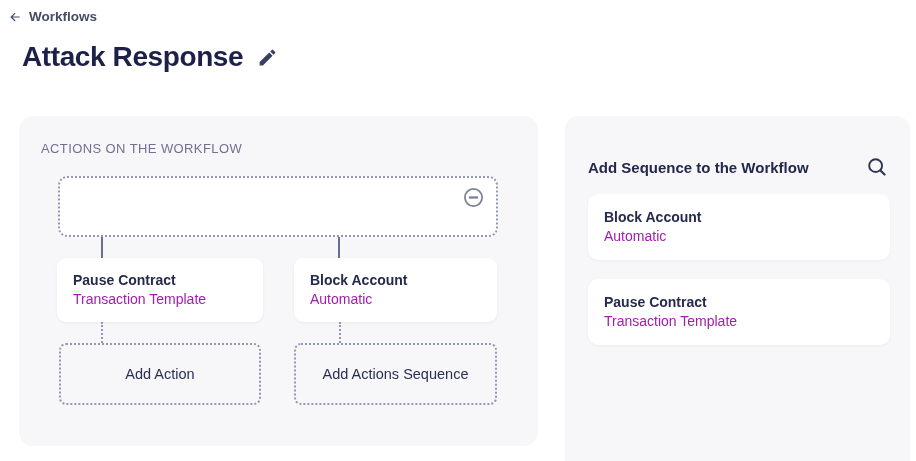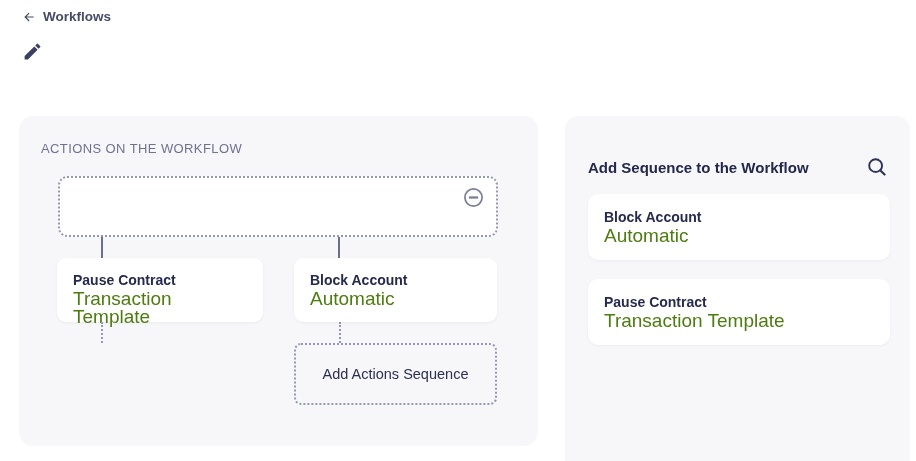--- a/index.html
+++ b/index.html
@@ -8,21 +8,21 @@
     background: #ffffff;
     font-family: "Liberation Sans", "DejaVu Sans", sans-serif;
     overflow: hidden;
     position: relative;
     color: #23284c;
   }
   .page { position: relative; width: 916px; height: 461px; }
 
   
   .back-link {
-    position: absolute; left: 22px; top: 9px;
+    position: absolute; left: 8px; top: 9px;
     display: flex; align-items: center; gap: 7px;
     font-size: 13.5px; font-weight: 700; color: #454a66;
     cursor: pointer; text-decoration: none;
   }
   .back-link svg { display: block; }
   .page-title-row {
     position: absolute; left: 22px; top: 41px;
     display: flex; align-items: center; gap: 14px;
   }
   .page-title {
@@ -68,21 +68,21 @@
 
   .action-node {
     position: absolute; top: 142px; height: 64px;
     background: #ffffff; border-radius: 9px;
     box-shadow: 0 1px 3px rgba(30,33,70,0.06);
     padding: 13px 16px; cursor: pointer;
   }
   .action-node.n1 { left: 38px;  width: 206px; }
   .action-node.n2 { left: 275px; width: 203px; }
   .node-title { font-size: 14px; font-weight: 700; color: #262a4e; line-height: 19px; }
-  .node-subtitle { font-size: 19px; font-weight: 400; color: #4d7c0f; line-height: 18px; }
+  .node-subtitle { font-size: 14px; font-weight: 400; color: #a21caf; line-height: 18px; }
 
   .add-slot {
     position: absolute; top: 227px; height: 62px;
     background: transparent;
     border: 2px dotted #9298b4; border-radius: 7px;
     display: flex; align-items: center; justify-content: center;
     font-size: 14.5px; font-weight: 400; color: #2a2e52;
     cursor: pointer;
     font-family: inherit;
   }
@@ -120,20 +120,21 @@
   <a class="back-link">
     <span style="display:flex;">
       <svg width="14" height="14" viewBox="0 0 24 24" fill="#454a66">
         <path d="M20 11H7.83l5.09-5.09L11.5 4.5 4 12l7.5 7.5 1.42-1.41L7.83 13H20v-2z"></path>
       </svg>
     </span>
     <span>Workflows</span>
   </a>
 
   <div class="page-title-row">
+    <h1 class="page-title">Attack Response</h1>
     <button class="edit-btn" title="">
       <span style="display:flex;">
         <svg width="21" height="21" viewBox="0 0 24 24" fill="#3a3f63">
           <path d="M3 17.25V21h3.75L17.81 9.94l-3.75-3.75L3 17.25zM20.71 7.04a1 1 0 0 0 0-1.41l-2.34-2.34a1 1 0 0 0-1.41 0l-1.83 1.83 3.75 3.75 1.83-1.83z"></path>
         </svg>
       </span>
     </button>
   </div>
 
   <section class="canvas-panel">
@@ -158,20 +159,21 @@
       <div class="node-subtitle">Transaction Template</div>
     </div>
     <div class="action-node n2">
       <div class="node-title">Block Account</div>
       <div class="node-subtitle">Automatic</div>
     </div>
 
     <div class="connector dotted d1"></div>
     <div class="connector dotted d2"></div>
 
+    <button class="add-slot s1">Add Action</button>
     <button class="add-slot s2">Add Actions Sequence</button>
   </section>
 
   <aside class="palette-panel">
     <div class="palette-header">
       <div class="palette-title">Add Sequence to the Workflow</div>
       <button class="search-btn">
         <span style="display:flex;">
           <svg width="22" height="22" viewBox="0 0 24 24" fill="none">
             <circle cx="10.5" cy="10.5" r="7" stroke="#2e3355" stroke-width="2.1"></circle>

